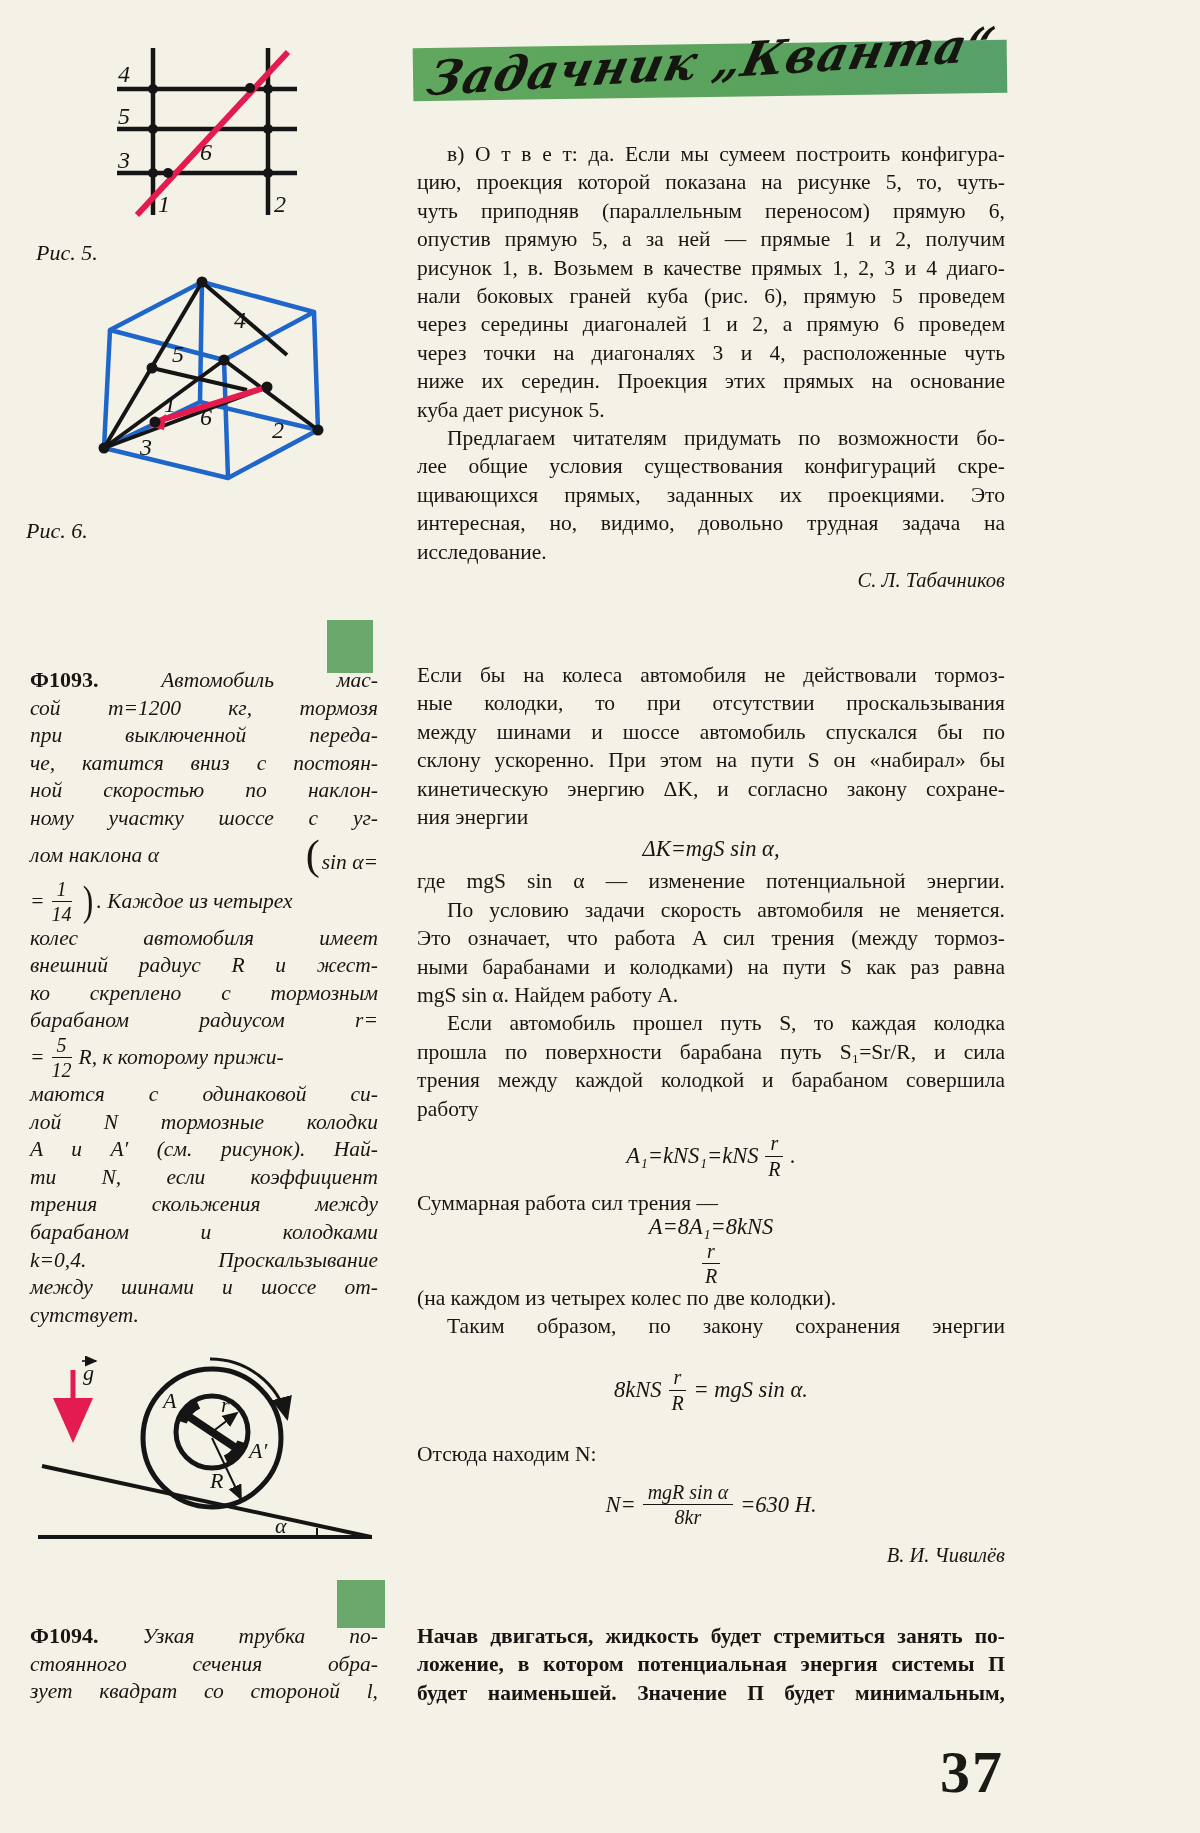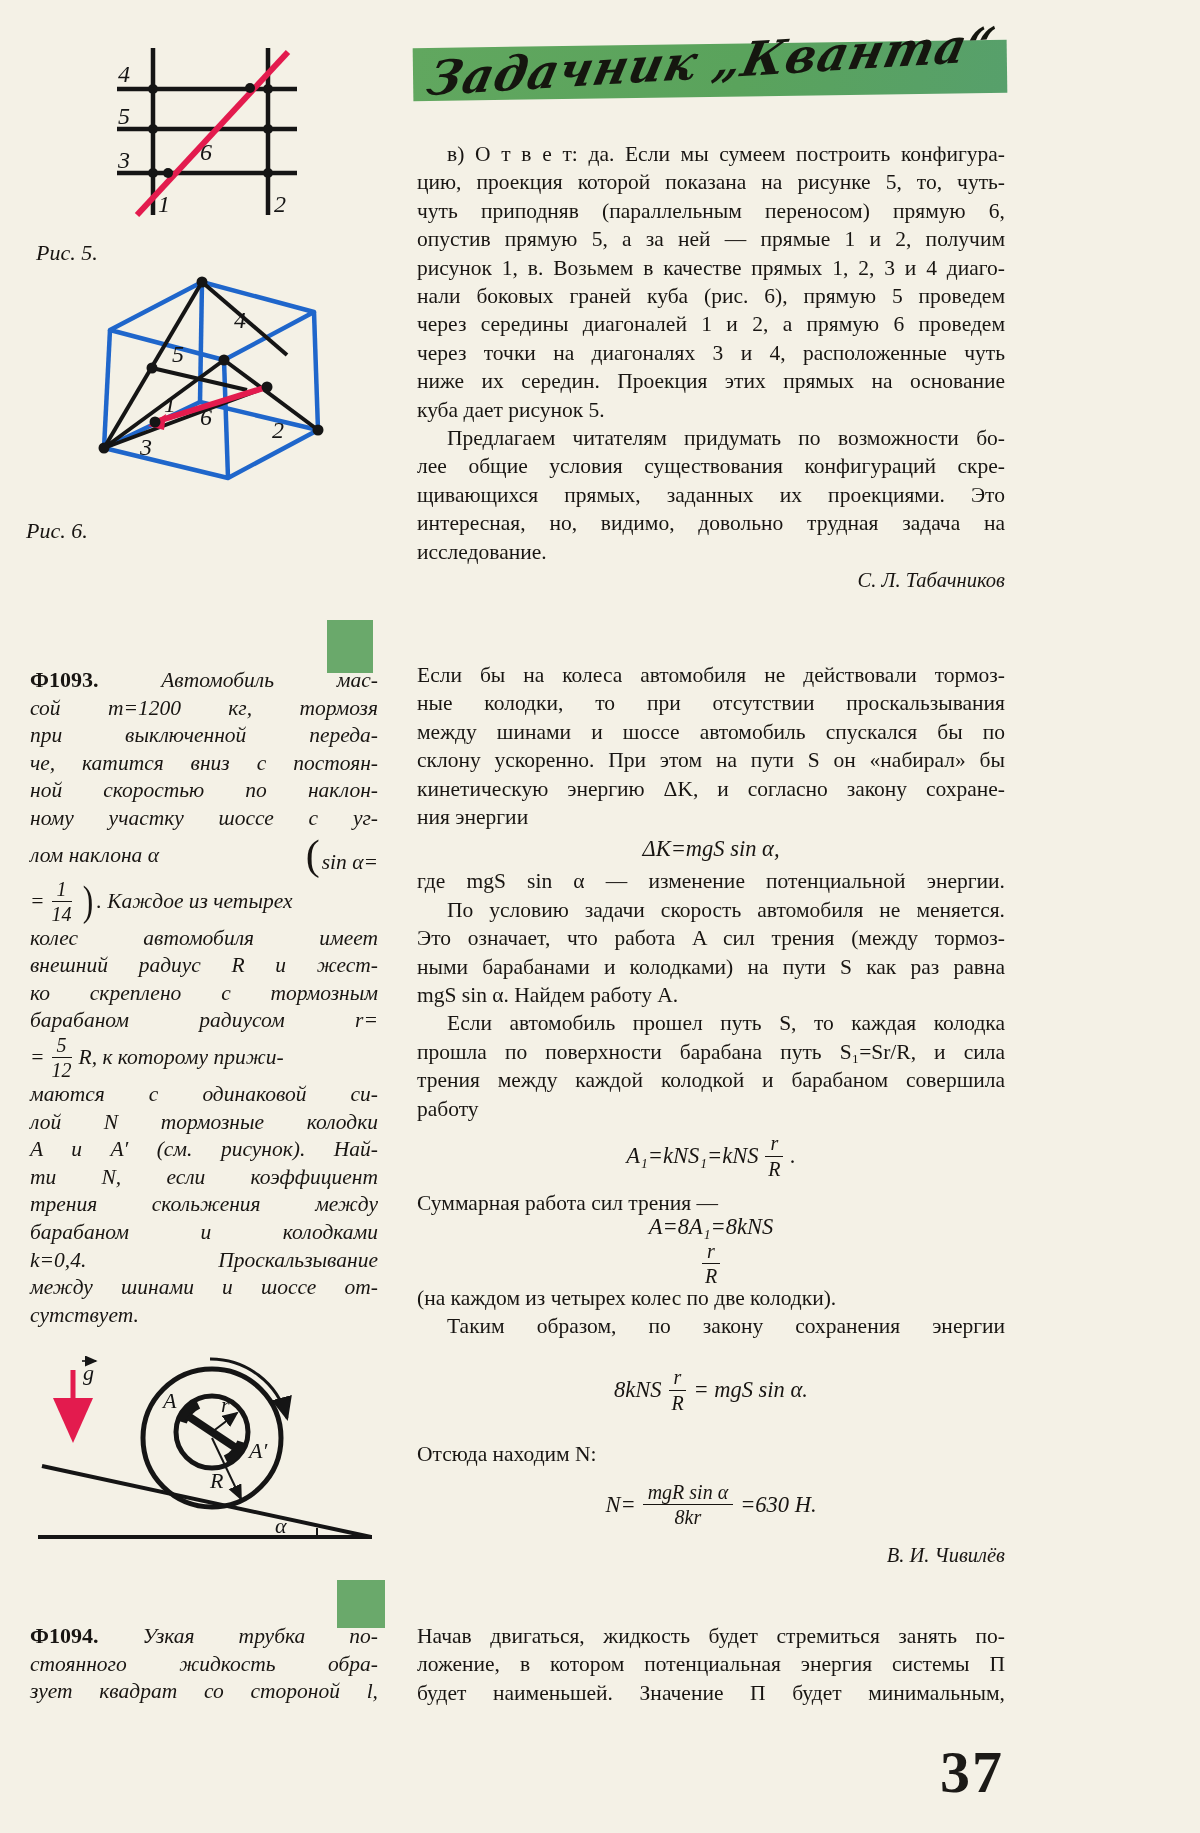--- a/index.html
+++ b/index.html
@@ -227,21 +227,21 @@
     <text x="180" y="132">R</text>
     <text x="245" y="177">α</text>
   </g>
 </svg>
 
 <div class="abs leftcol" style="top:1622px;">
   <div class="lnl">
     <span class="probnum">Ф1094.</span><span> Узкая трубка по-</span>
   </div>
   <div>
-      <div class="lnl">стоянного жидкость обра-</div>
+      <div class="lnl">стоянного сечения обра-</div>
       <div class="lnl">зует квадрат со стороной l,</div>
     </div>
 </div>
 
 <div class="abs rightcol" style="top:661px;">
   <div class="endlast">
       <div class="ln">Если бы на колеса автомобиля не действовали тормоз-</div>
       <div class="ln">ные колодки, то при отсутствии проскальзывания</div>
       <div class="ln">между шинами и шоссе автомобиль спускался бы по</div>
       <div class="ln">склону ускоренно. При этом на пути S он «набирал» бы</div>
@@ -306,21 +306,21 @@
     <span>N=</span>
     <span class="frac">
       <span class="num">mgR sin α</span>
       <span class="den">8kr</span>
     </span>
     <span>=630 Н.</span>
   </div>
   <div class="sig">В. И. Чивилёв</div>
 </div>
 
-<div class="abs rightcol" style="top:1622px;">
+<div class="abs rightcol" style="top:1622px;font-weight:bold;">
   <div>
       <div class="ln">Начав двигаться, жидкость будет стремиться занять по-</div>
       <div class="ln">ложение, в котором потенциальная энергия системы П</div>
       <div class="ln">будет наименьшей. Значение П будет минимальным,</div>
     </div>
 </div>
 
 <div class="abs pagenum" style="left:940px;top:1738px;">37</div>
 
 </body></html>

